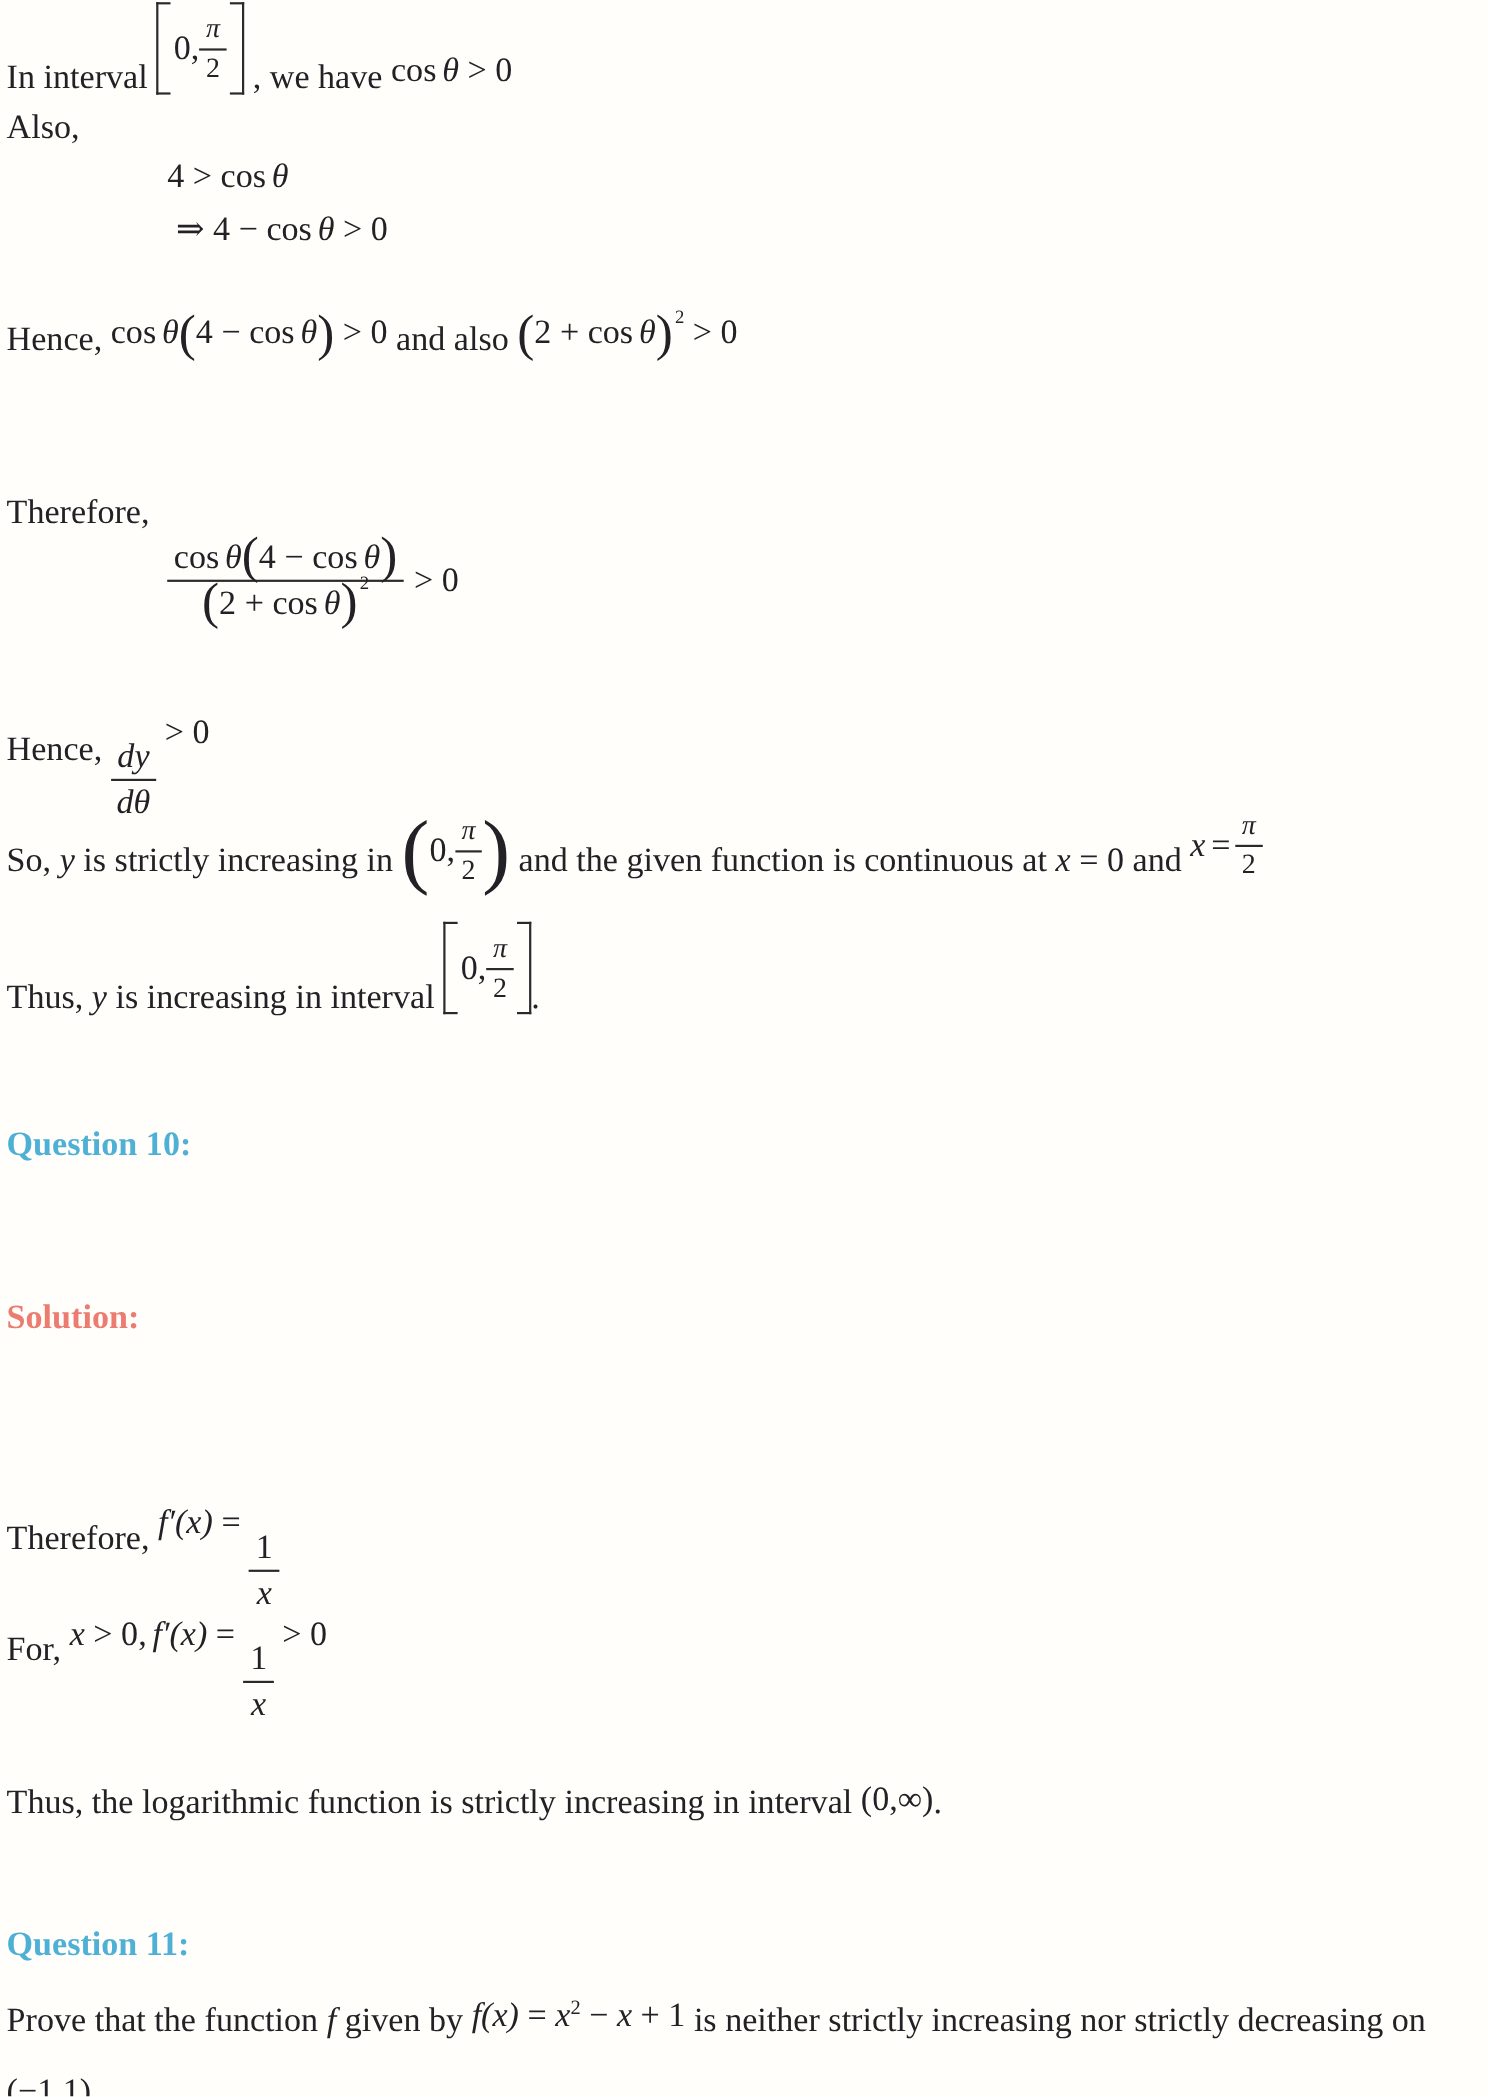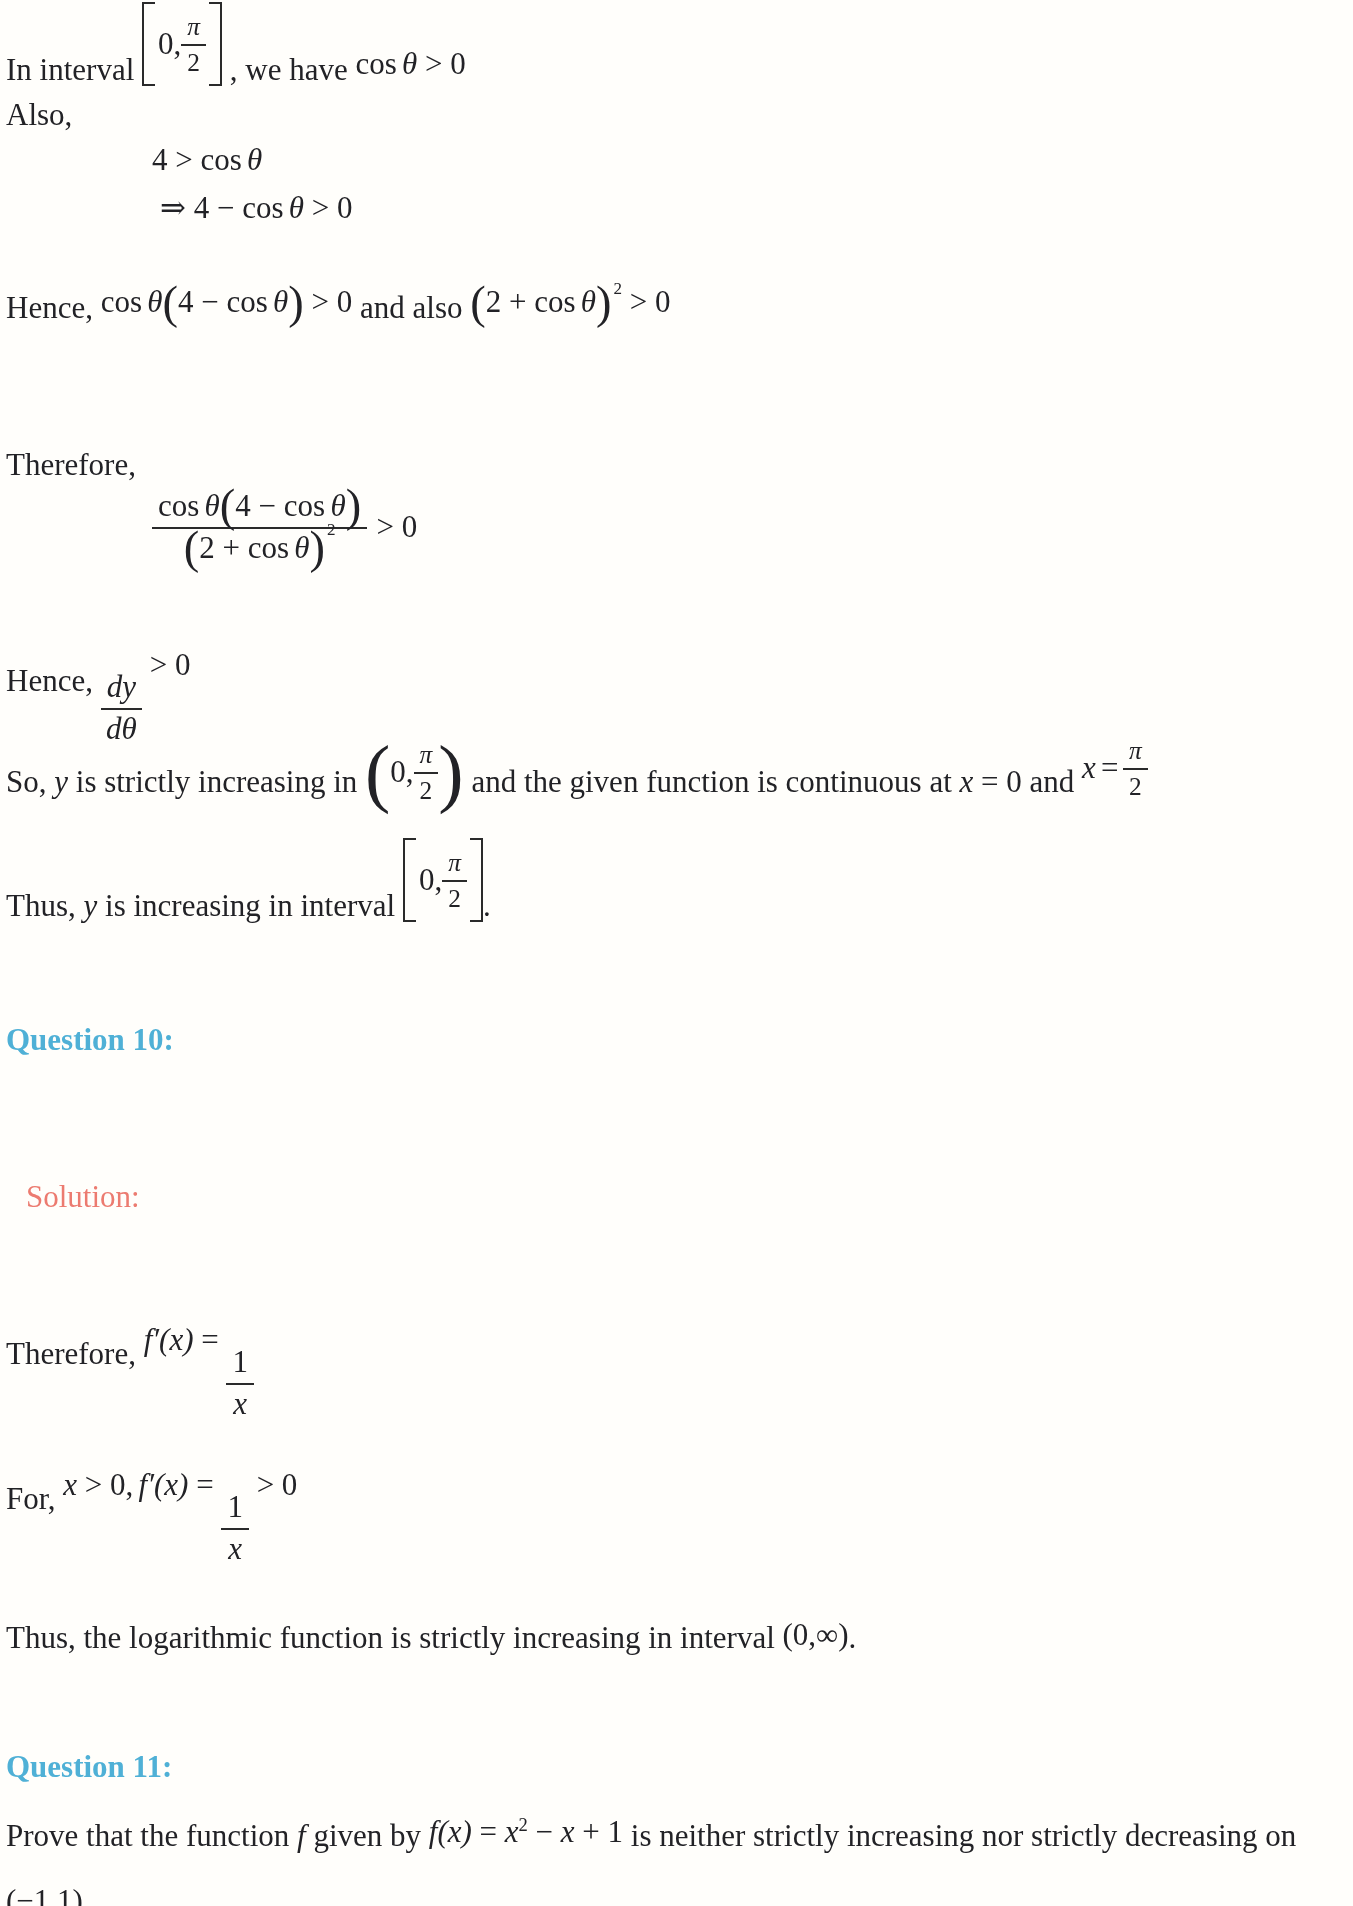--- a/index.html
+++ b/index.html
@@ -6,21 +6,21 @@
   .page {
     position:relative; width:1353px; height:1906px; overflow:hidden;
     background:#fffefb;
     font-family:"Liberation Serif","DejaVu Serif",serif;
     font-size:31px; color:#222226; line-height:1.3;
   }
   .blk { position:absolute; left:6px; white-space:nowrap; }
   .wrapblk { position:absolute; left:6px; white-space:normal; width:1345px; }
   .it { font-style:italic; }
   .qh { font-weight:bold; color:#4FB0D6; }
-  .sh { font-weight:normal; color:#EC7B70;margin-left:20px; }
+  .sh { font-weight:bold; color:#EC7B70; }
 
   
   .frac { display:inline-flex; flex-direction:column; align-items:stretch; text-align:center; vertical-align:middle; line-height:1.05; }
   .frac .nu { display:flex; justify-content:center; align-items:center; border-bottom:2.4px solid #2a2a2a; padding:0 6px 4px; }
   .frac .de { display:flex; justify-content:center; align-items:center; padding-top:3px; }
   .fs-sm { font-size:0.82em; }
   .fr-low { vertical-align:-8px; }
   .fr-low6 { vertical-align:-6px; }
 
   
@@ -183,21 +183,21 @@
   <div class="blk qh" style="top:1020px">
     <span>Question 10:</span>
   </div>
 
 
   <div class="blk sh" style="top:1177px">
     <span>Solution:</span>
   </div>
 
 
-  <div class="blk" style="top:1320px">
+  <div class="blk" style="top:1364px">
     <span>Therefore,</span>
     <span class="raise14"><span class="it">f′</span><span class="it">(x)</span>
       <span>=</span></span>
     <span class="frac fr-low">
         <span class="nu">1</span>
         <span class="de it">x</span>
       </span>
   </div>
 
   <div class="blk" style="top:1465px">

